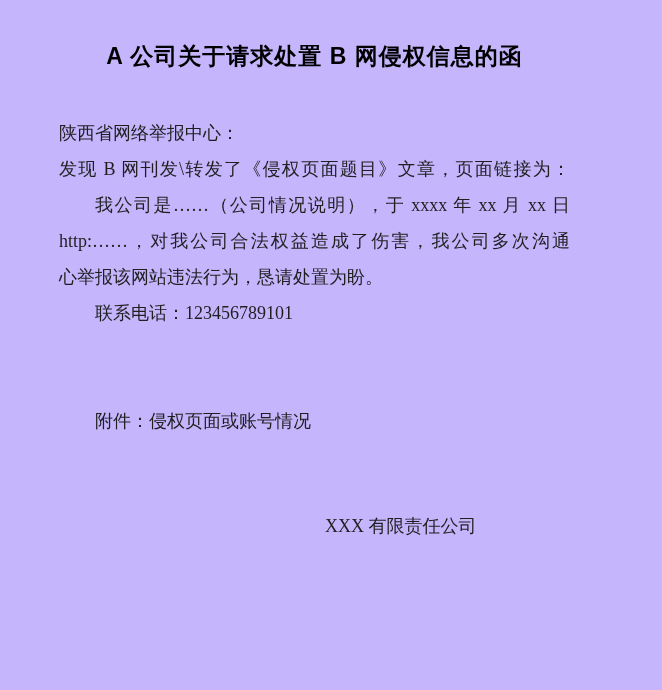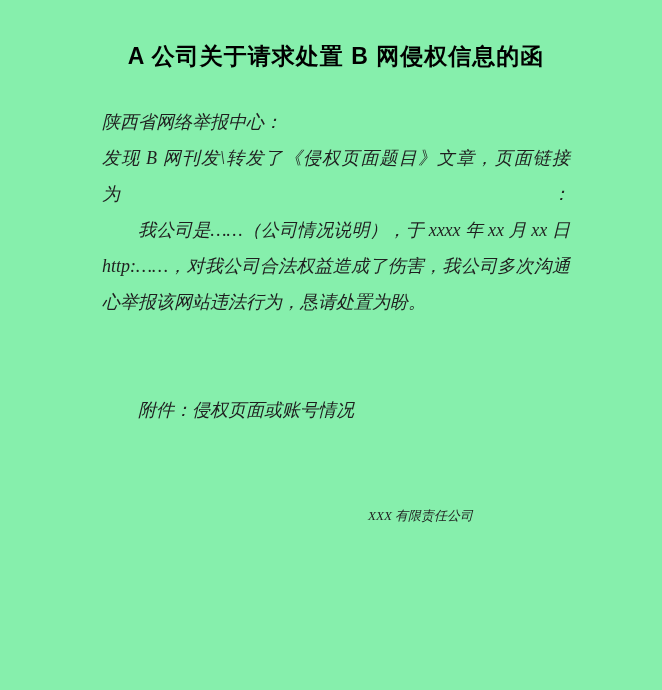--- a/index.html
+++ b/index.html
@@ -5,62 +5,61 @@
   html, body {
     margin: 0;
     padding: 0;
     background: #ffffff;
   }
   .page {
     position: relative;
     width: 662px;
     height: 690px;
     box-sizing: border-box;
-    background: #86efac;
-    padding: 38px 92px 0 102px;
+    background: #c4b5fd;
+    padding: 38px 92px 0 59px;
     font-family: "Liberation Serif", "DejaVu Serif", serif;
     color: #1f1f1f;
     overflow: hidden;
   }
   .title {
     margin: 0;
     font-family: "Liberation Sans", "DejaVu Sans", sans-serif;
     font-weight: 700;
     font-size: 23px;
     line-height: 36px;
     letter-spacing: 1px;
     text-align: center;
     color: #000000;
     white-space: nowrap;
   }
   .body-text {
-    margin-top: 30px;
+    margin-top: 41px;
     font-size: 18px;
     line-height: 36px;
-    font-style: italic;
   }
   .body-text p {
     margin: 0;
   }
   .j {
     text-align: justify;
     text-align-last: justify;
   }
   .indent {
     text-indent: 2em;
   }
   .gap-two-lines {
     height: 72px;
   }
   .gap-sig {
     height: 69px;
   }
   .signature-block {
     margin-left: 266px;
-    font-size: 13px;
+    font-size: 18px;
     line-height: 37px;
   }
   .signature-block p {
     margin: 0;
     white-space: nowrap;
   }
 </style>
 </head>
 <body>
 
@@ -73,20 +72,21 @@
     <p class="salutation">陕西省网络举报中心：</p>
 
     <div>
       <p class="j">发现 B 网刊发\转发了《侵权页面题目》文章，页面链接为：</p>
       <p class="j indent">我公司是……（公司情况说明），于 xxxx 年 xx 月 xx 日</p>
       <p class="j">http:……，对我公司合法权益造成了伤害，我公司多次沟通</p>
       <p>心举报该网站违法行为，恳请处置为盼。</p>
     </div>
 
 
+    <p class="indent"><span>联系电话：</span><span>123456789101</span></p>
 
     <div class="gap-two-lines"></div>
 
     <p class="indent">附件：侵权页面或账号情况</p>
 
     <div class="gap-sig"></div>
 
     <div class="signature-block">
       <p>XXX 有限责任公司</p>
     </div>

